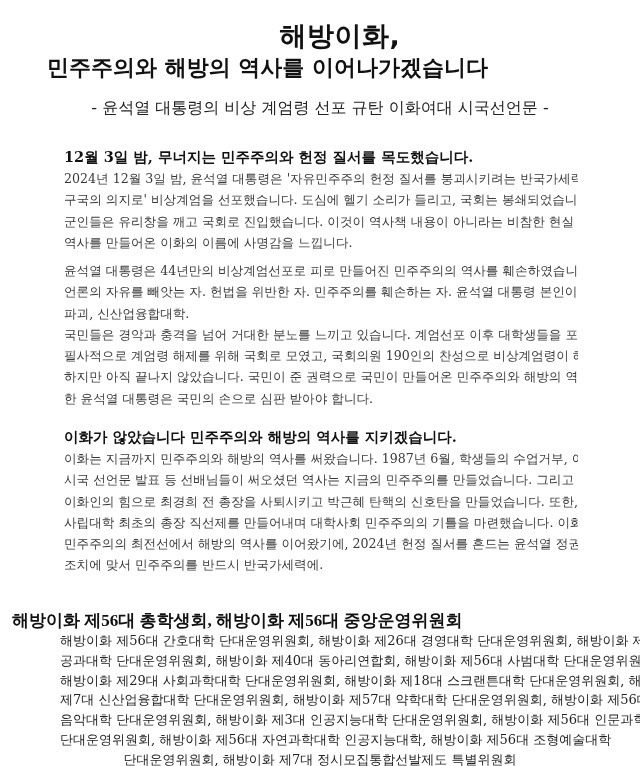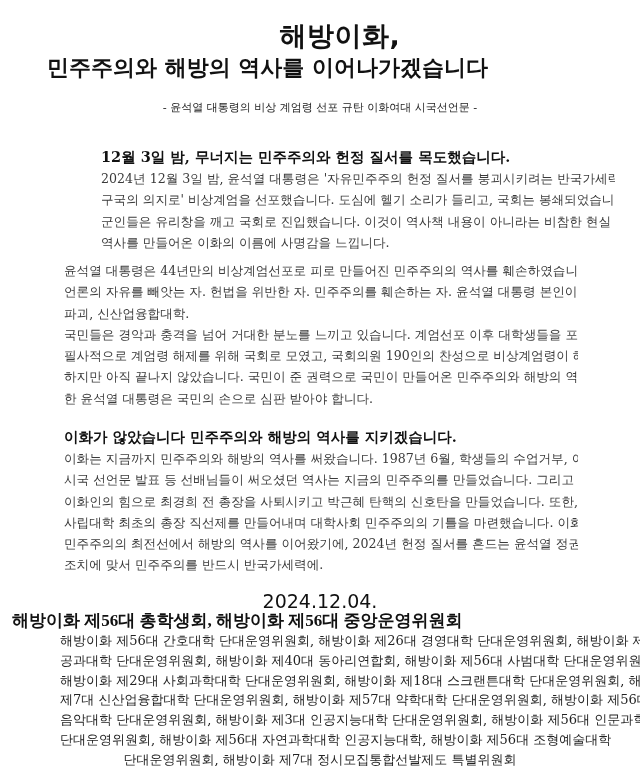--- a/index.html
+++ b/index.html
@@ -43,21 +43,21 @@
       color: #111;
       line-height: 32px;
       padding-left: 47px;
     }
     .tagline {
       position: absolute;
       left: 0; right: 0;
       top: 97px;
       text-align: center;
       font-family: "DejaVu Sans", "Liberation Sans", sans-serif;
-      font-size: 11px;
+      font-size: 16px;
       color: #222;
       line-height: 22px;
     }
     .section {
       position: absolute;
       left: 64px;
       width: 514px;
     }
     .section h2 {
       margin: 0;
@@ -80,21 +80,21 @@
     .section p .line {
       display: block;
       text-align: justify;
       text-align-last: justify;
       white-space: nowrap;
       overflow: hidden;
     }
     .section p .line.last {
       text-align-last: left;
     }
-    #sec1 { top: 146px; margin-left: 37px; }
+    #sec1 { top: 146px; }
     #sec2 { top: 260px; }
     #sec3 { top: 426px; }
 
     .date {
       position: absolute;
       left: 0; right: 0;
       top: 589px;
       text-align: center;
       font-family: "DejaVu Sans", "Liberation Sans", sans-serif;
       font-size: 19px;
@@ -164,21 +164,20 @@
     <p>
       <span class="line">이화는 지금까지 민주주의와 해방의 역사를 써왔습니다. 1987년 6월, 학생들의 수업거부, 이화 교수 17명</span>
       <span class="line">시국 선언문 발표 등 선배님들이 써오셨던 역사는 지금의 민주주의를 만들었습니다. 그리고 2016년,</span>
       <span class="line">이화인의 힘으로 최경희 전 총장을 사퇴시키고 박근혜 탄핵의 신호탄을 만들었습니다. 또한, 그 과정에서</span>
       <span class="line">사립대학 최초의 총장 직선제를 만들어내며 대학사회 민주주의의 기틀을 마련했습니다. 이화는 언제나</span>
       <span class="line">민주주의의 최전선에서 해방의 역사를 이어왔기에, 2024년 헌정 질서를 흔드는 윤석열 정권의 비상 계엄령</span>
       <span class="line last">조치에 맞서 민주주의를 반드시 반국가세력에.</span>
     </p>
   </div>
 
-  <div class="date">2024.12.04.</div>
   <div class="signers">해방이화 제56대 총학생회, 해방이화 제56대 중앙운영위원회</div>
 
   <div class="committees">
     <span class="cline">해방이화 제56대 간호대학 단대운영위원회, 해방이화 제26대 경영대학 단대운영위원회, 해방이화 제29대</span>
     <span class="cline">공과대학 단대운영위원회, 해방이화 제40대 동아리연합회, 해방이화 제56대 사범대학 단대운영위원회,</span>
     <span class="cline">해방이화 제29대 사회과학대학 단대운영위원회, 해방이화 제18대 스크랜튼대학 단대운영위원회, 해방이화</span>
     <span class="cline">제7대 신산업융합대학 단대운영위원회, 해방이화 제57대 약학대학 단대운영위원회, 해방이화 제56대</span>
     <span class="cline">음악대학 단대운영위원회, 해방이화 제3대 인공지능대학 단대운영위원회, 해방이화 제56대 인문과학대학</span>
     <span class="cline">단대운영위원회, 해방이화 제56대 자연과학대학 인공지능대학, 해방이화 제56대 조형예술대학</span>
     <span class="cline">단대운영위원회, 해방이화 제7대 정시모집통합선발제도 특별위원회</span>

